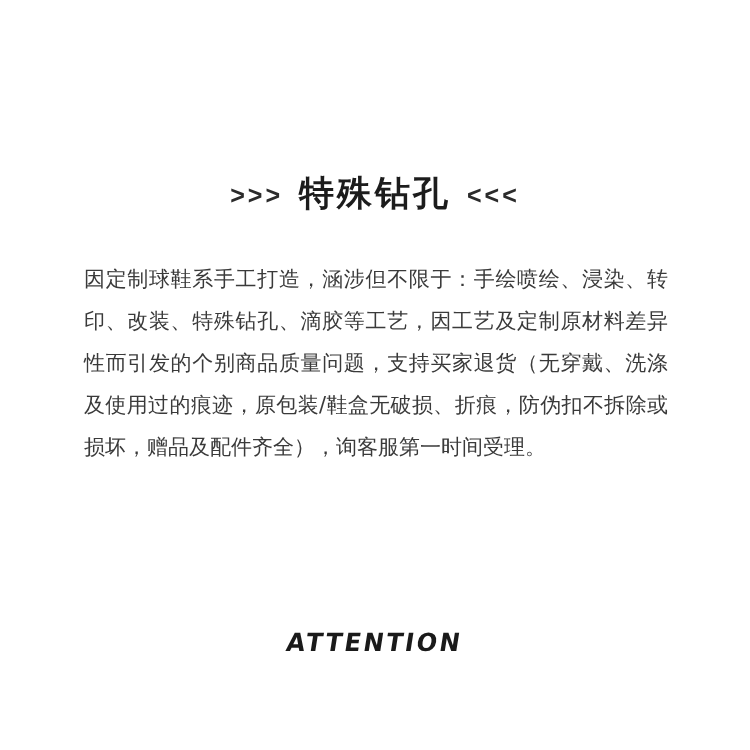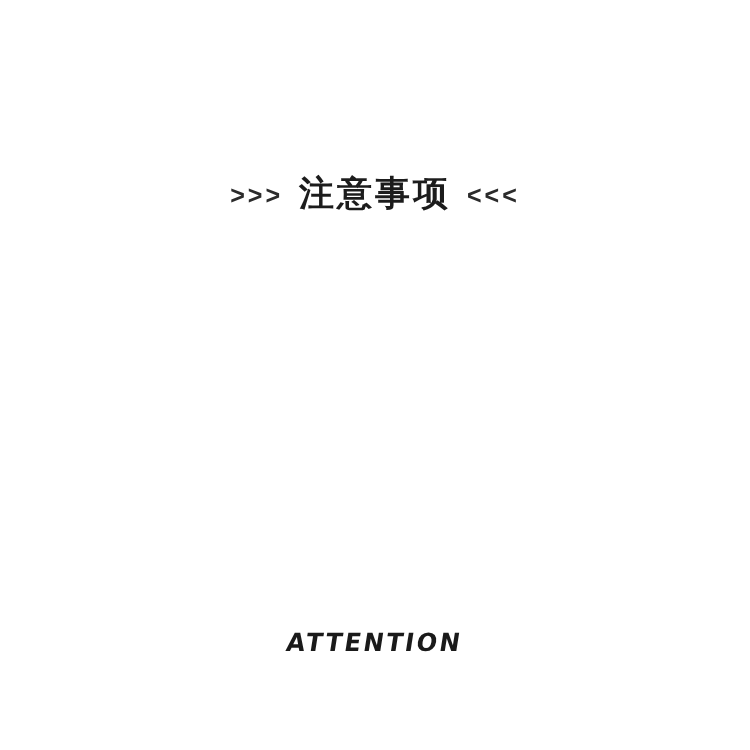--- a/index.html
+++ b/index.html
@@ -85,22 +85,23 @@
     transform: skewX(-9deg) scaleX(0.97);
   }
 </style>
 </head>
 <body>
 
 <div class="page">
 
   <div class="heading">
     <span class="chev">&gt;&gt;&gt;</span>
-    <span class="title">注意事项</span>
+    <span class="title">特殊钻孔</span>
     <span class="chev">&lt;&lt;&lt;</span>
   </div>
 
+  <div class="body-copy">因定制球鞋系手工打造，涵涉但不限于：手绘喷绘、浸染、转印、改装、特殊钻孔、滴胶等工艺，因工艺及定制原材料差异性而引发的个别商品质量问题，支持买家退货（无穿戴、洗涤及使用过的痕迹，原包装/鞋盒无破损、折痕，防伪扣不拆除或损坏，赠品及配件齐全），询客服第一时间受理。</div>
 
   <div class="footer">
     <span class="wordmark">ATTENTION</span>
   </div>
 
 </div>
 
 </body></html>

